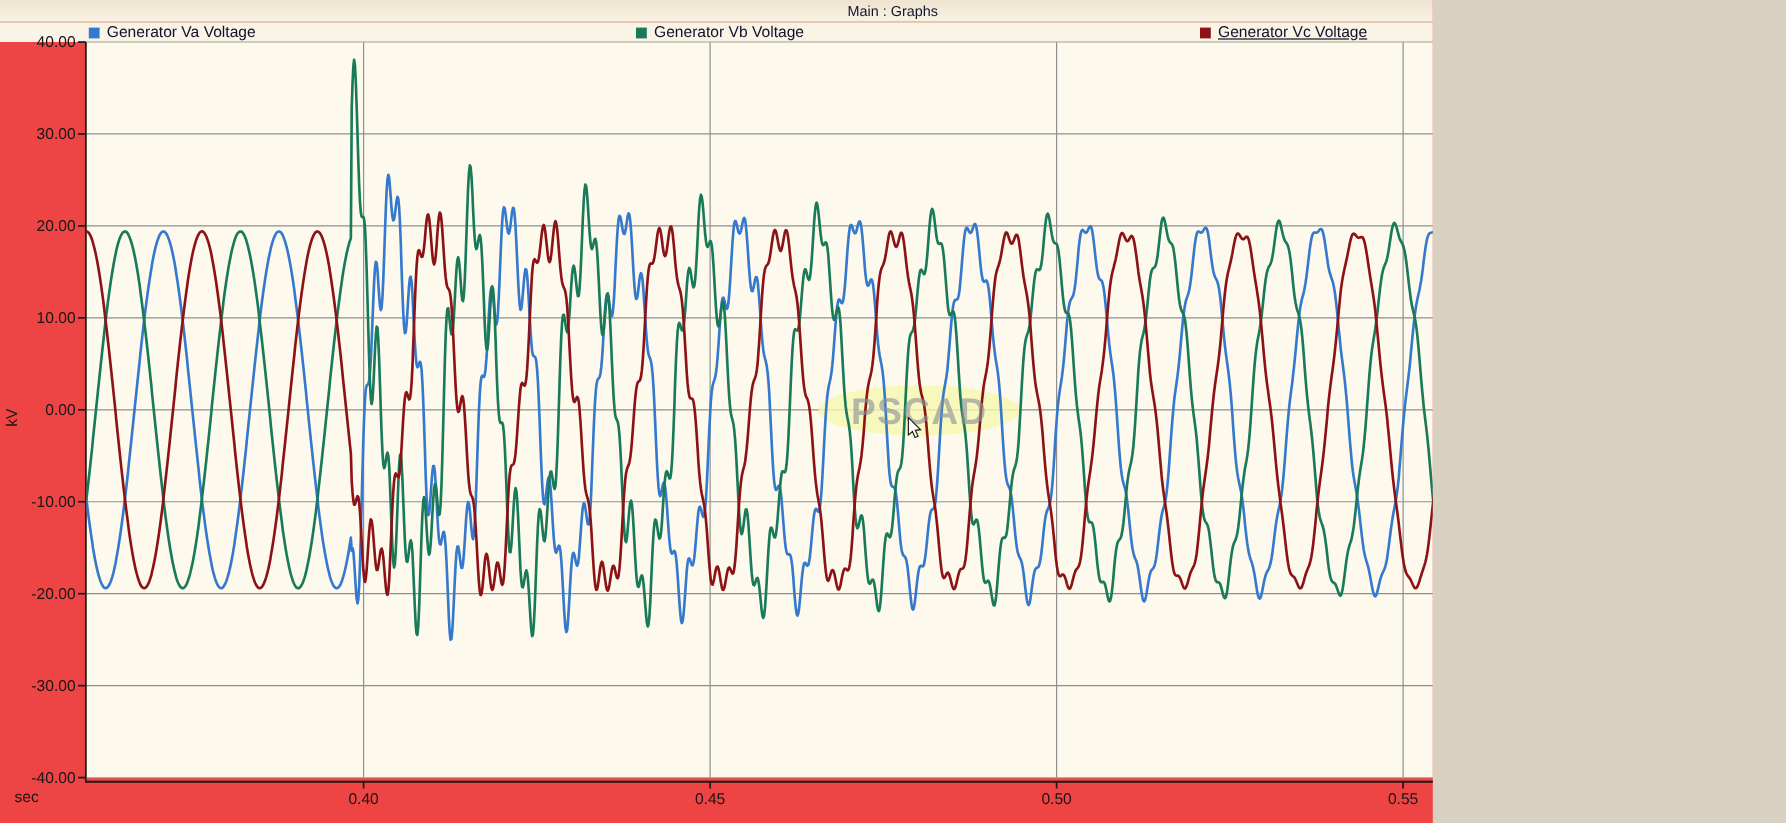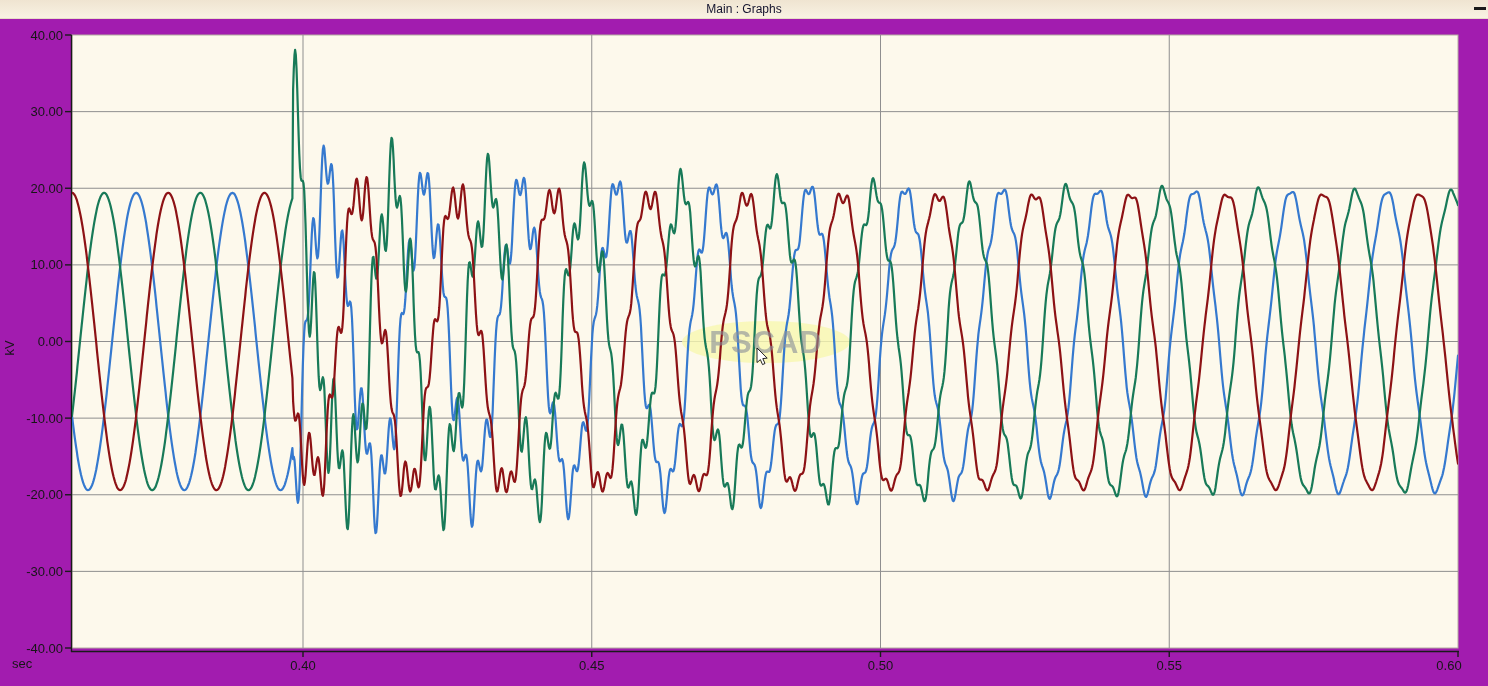--- a/index.html
+++ b/index.html
@@ -1,18 +1,18 @@
 <!DOCTYPE html>
 <html><head>
 <meta charset="utf-8">
 <style>
   html,body{margin:0;padding:0;background:#d8d0c0;}
   .window{
-    position:relative;width:1488px;height:686px;overflow:hidden;
-    background:#a21caf;
+    position:relative;width:1194px;height:686px;overflow:hidden;
+    background:#ef4444;
     font-family:"Liberation Sans", sans-serif;
     -webkit-font-smoothing:antialiased;
   }
   .titlebar{
     position:absolute;left:0;top:0;width:1488px;height:18px;
     background:linear-gradient(#efe4d1,#f9f2e3);
     border-bottom:1px solid #e7dcc7;
     display:flex;align-items:center;justify-content:center;
   }
   .titlebar-text{font-size:12px;color:#14142e;}
@@ -36,20 +36,34 @@
 </head>
 <body>
 
 <div class="window">
 
   <div class="titlebar">
     <span class="titlebar-text">Main : Graphs</span>
     <span class="dash-icon"></span>
   </div>
 
+  <div class="legendbar">
+      <div class="legend-item" style="left: 74px;">
+        <span class="legend-marker" style="background: rgb(53, 121, 207);"></span>
+        <span class="legend-label">Generator Va Voltage</span>
+      </div>
+      <div class="legend-item" style="left: 530px;">
+        <span class="legend-marker" style="background: rgb(24, 122, 88);"></span>
+        <span class="legend-label">Generator Vb Voltage</span>
+      </div>
+      <div class="legend-item" style="left: 1000px;">
+        <span class="legend-marker" style="background: rgb(141, 18, 21);"></span>
+        <span class="legend-label selected">Generator Vc Voltage</span>
+      </div>
+    </div>
 
   <svg id="chart" width="1488" height="686" viewBox="0 0 1488 686" style="position:absolute;left:0;top:0;">
     <defs>
       <clipPath id="plotclip">
           <rect x="72" y="35" width="1386" height="613"></rect>
         </clipPath>
     </defs>
 
     <rect x="72" y="35" width="1386" height="613" fill="#fdf9ec" stroke="#b3ada0" stroke-width="1"></rect>
 

